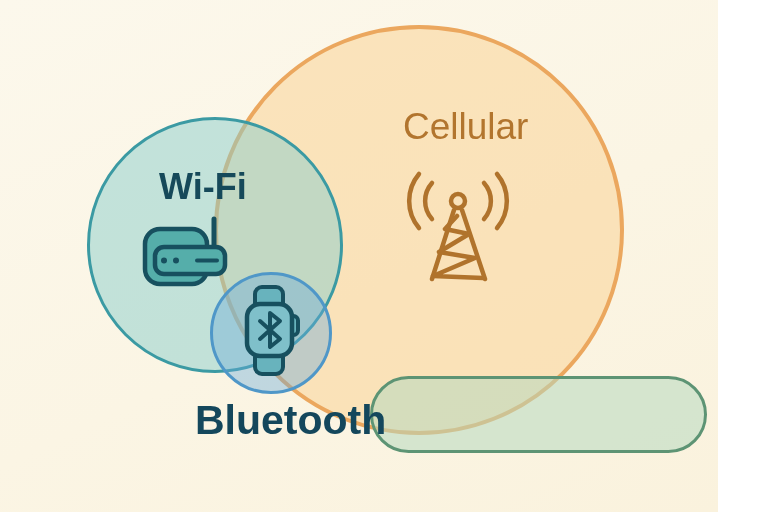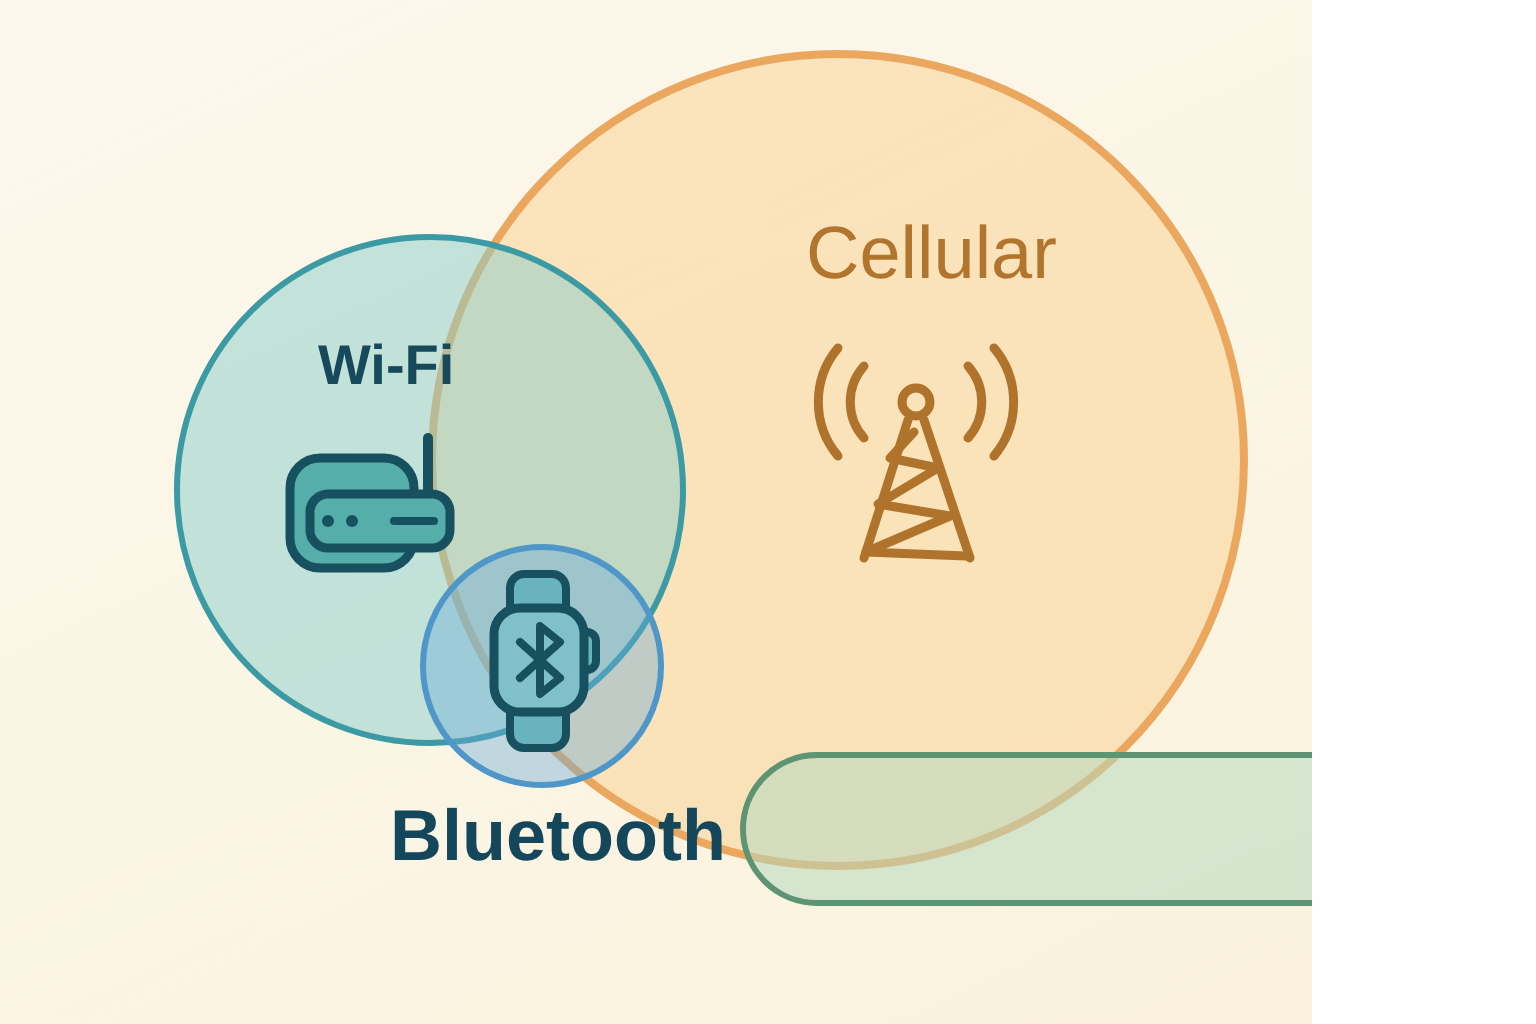--- a/index.html
+++ b/index.html
@@ -1,34 +1,34 @@
 <!DOCTYPE html>
 <html><head>
 <meta charset="utf-8">
 <style>
   html,body{margin:0;padding:0;}
   #scene{
-    position:relative;width:656px;height:512px;overflow:hidden;
+    position:relative;width:718px;height:512px;overflow:hidden;
     background:linear-gradient(155deg,#fcf8ec 0%,#fbf5e4 55%,#faf2dd 100%);
     font-family:"Liberation Sans",sans-serif;
   }
   .shape{position:absolute;box-sizing:border-box;}
   .circle{border-radius:50%;}
   #cellular-circle{left:214px;top:25px;width:410px;height:410px;
     background:rgba(249,209,146,0.52);border:4px solid #eba75e;}
   #wifi-circle{left:87px;top:117px;width:256px;height:256px;
     background:rgba(137,205,204,0.5);border:3.5px solid #3b9aa3;}
   #bluetooth-circle{left:210px;top:272px;width:122px;height:122px;
     background:rgba(106,170,218,0.4);border:3.5px solid #4f97c8;}
   #lpwan-pill{left:370px;top:376px;width:337px;height:77px;border-radius:40px;
     background:rgba(182,216,191,0.55);border:3.5px solid #5d9474;}
   .label{position:absolute;white-space:nowrap;line-height:1;}
-  #wifi-label{left:159px;top:169px;font-size:28px;font-weight:600;color:#16495a;}
+  #wifi-label{left:159px;top:169px;font-size:36px;font-weight:600;color:#16495a;}
   #cellular-label{left:403px;top:108px;font-size:37px;font-weight:500;color:#b2752e;}
-  #bluetooth-label{left:195px;top:400px;font-size:36px;font-weight:600;color:#14475c;}
+  #bluetooth-label{left:195px;top:400px;font-size:41px;font-weight:600;color:#14475c;}
   #lpwan-label{left:558px;top:399px;font-size:33px;font-weight:600;color:#2c6349;letter-spacing:1px;}
   svg.icon{position:absolute;overflow:visible;}
 </style>
 </head>
 <body>
 
 <div id="scene">
 
   <div id="cellular-circle" class="shape circle"></div>
   <div id="wifi-circle" class="shape circle"></div>

